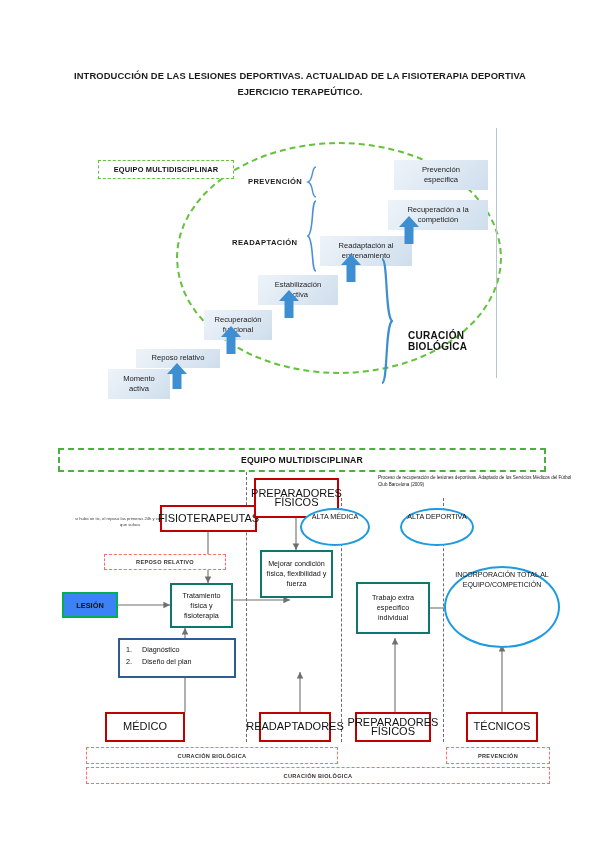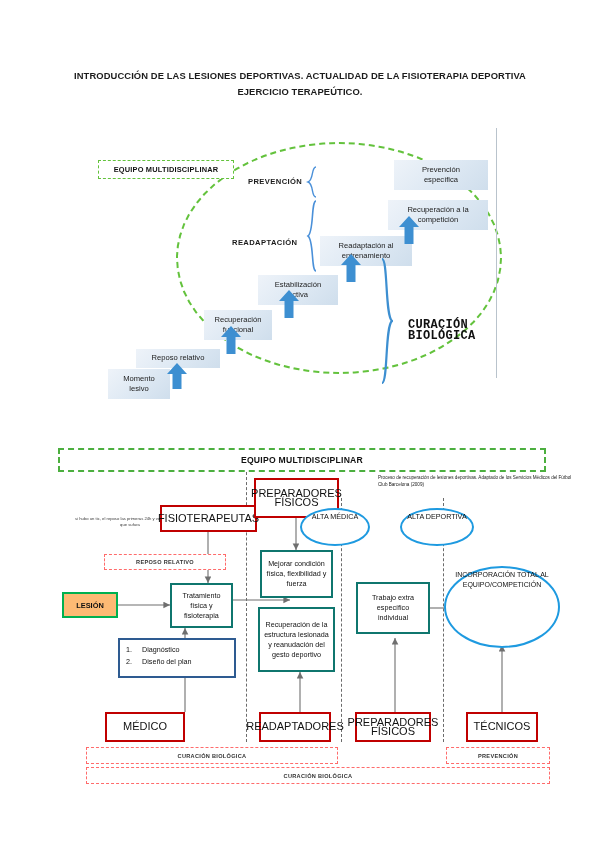--- a/index.html
+++ b/index.html
@@ -31,22 +31,22 @@
         display:flex;align-items:center;justify-content:center;text-align:center;
         font-size:7.6px;line-height:10.5px;color:#1b1b1b;padding:2px 14px;box-sizing:border-box;
         z-index:4;}
 
   
   .uparrow{position:absolute;z-index:5;}
 
   
   .brace{position:absolute;z-index:5;}
 
-  #curacion-top{position:absolute;left:408px;top:200px;font-size:12px;font-weight:bold;
-                line-height:11px;letter-spacing:.3px;color:#111;z-index:6;font-family:Liberation Mono, monospace;}
+  #curacion-top{position:absolute;left:408px;top:210px;font-size:10px;font-weight:bold;
+                line-height:11px;letter-spacing:.3px;color:#111;z-index:6;}
 
   
   #top-rule{position:absolute;left:496px;top:8px;width:1px;height:250px;background:#b9c3cc;}
 
   
   #fig-bottom{position:absolute;left:0;top:440px;width:599px;height:360px;}
 
   #equipo-bottom{position:absolute;left:58px;top:8px;width:484px;height:20px;
       border:2px dashed #4caf3f;display:flex;align-items:center;justify-content:center;
       font-size:8.6px;font-weight:bold;letter-spacing:.25px;color:#111;}
@@ -55,21 +55,21 @@
       line-height:7.2px;color:#222;}
 
   .rbox{position:absolute;border:2px solid #c00000;background:#fff;
         display:flex;align-items:center;justify-content:center;text-align:center;
         font-size:11px;line-height:9.5px;color:#111;box-sizing:border-box;padding:1px 2px;}
 
   .bbox{position:absolute;border:2px solid #0f766e;background:#fff;
         display:flex;align-items:center;justify-content:center;text-align:center;
         font-size:7.2px;line-height:10px;color:#111;box-sizing:border-box;padding:1px 3px;}
 
-  .gbox{position:absolute;border:2px solid #00b050;background:#fdba74;
+  .gbox{position:absolute;border:2px solid #00b050;background:#3b82f6;
         display:flex;align-items:center;justify-content:center;
         font-size:7.4px;font-weight:bold;color:#111;box-sizing:border-box;}
 
   .ell-blue{position:absolute;border:2.4px solid #1e9ae0;border-radius:50%;background:#fff;
         display:flex;justify-content:center;text-align:center;
         font-size:7.2px;line-height:10px;color:#111;box-sizing:border-box;padding:2px;}
 
   .pinkband{position:absolute;border:1.4px dashed #ff6b6b;background:#fff;
         display:flex;align-items:center;justify-content:center;
         font-size:5.6px;font-weight:bold;letter-spacing:.3px;color:#333;box-sizing:border-box;}
@@ -112,21 +112,21 @@
     <svg class="brace" style="left:379px;top:138px;width:14px;height:126px;" viewBox="0 0 14 126">
       <path d="M3 1 C9 1 6 58 13 63 C6 68 9 125 3 125" fill="none" stroke="#3d8fd1" stroke-width="2.2"></path>
     </svg>
 
     <div id="curacion-top">
       <span>CURACIÓN</span><br>
       <span>BIOLÓGICA</span>
     </div>
 
     <div class="sbox" style="left:108px;top:249px;width:62px;height:30px;">
-      <span>Momento lesivo</span>
+      <span>Momento activa</span>
     </div>
 
     <div class="sbox" style="left:136px;top:229px;width:84px;height:19px;">
       <span>Reposo relativo</span>
     </div>
 
     <div class="sbox" style="left:204px;top:190px;width:68px;height:30px;">
       <span>Recuperación funcional</span>
     </div>
 
@@ -219,21 +219,20 @@
         <span>Diagnóstico</span>
       </div>
       <div class="li">
         <span class="n">2.</span>
         <span>Diseño del plan</span>
       </div>
     </div>
 
     <div class="bbox" style="left:260px;top:110px;width:73px;height:48px;">Mejorar condición física, flexibilidad y fuerza</div>
 
-    <div class="bbox" style="left:258px;top:167px;width:77px;height:65px;">Recuperación de la estructura lesionada y reanudación del gesto deportivo</div>
 
     <div class="bbox" style="left:356px;top:142px;width:74px;height:52px;">Trabajo extra específico individual</div>
 
     <div class="ell-blue" style="left:300px;top:68px;width:70px;height:38px;">
       <span>ALTA MÉDICA</span>
     </div>
 
     <div class="ell-blue" style="left:400px;top:68px;width:74px;height:38px;">
       <span>ALTA DEPORTIVA</span>
     </div>

